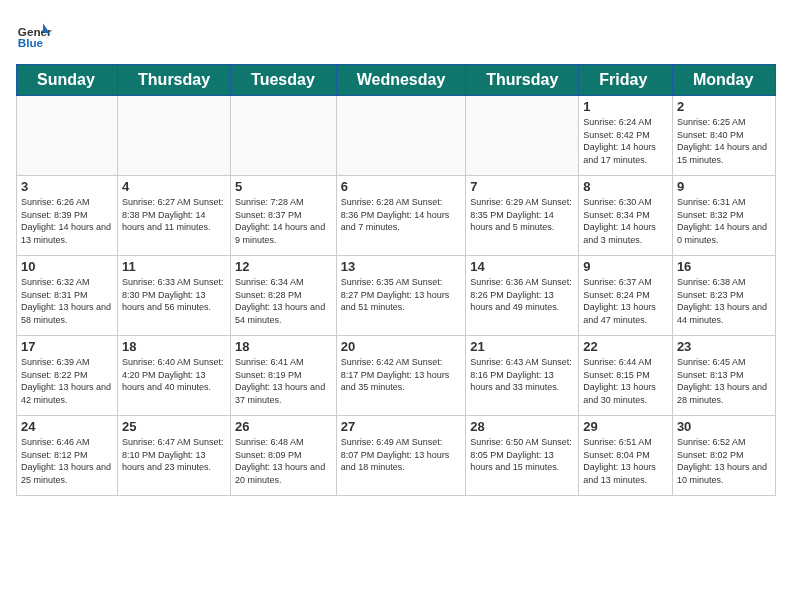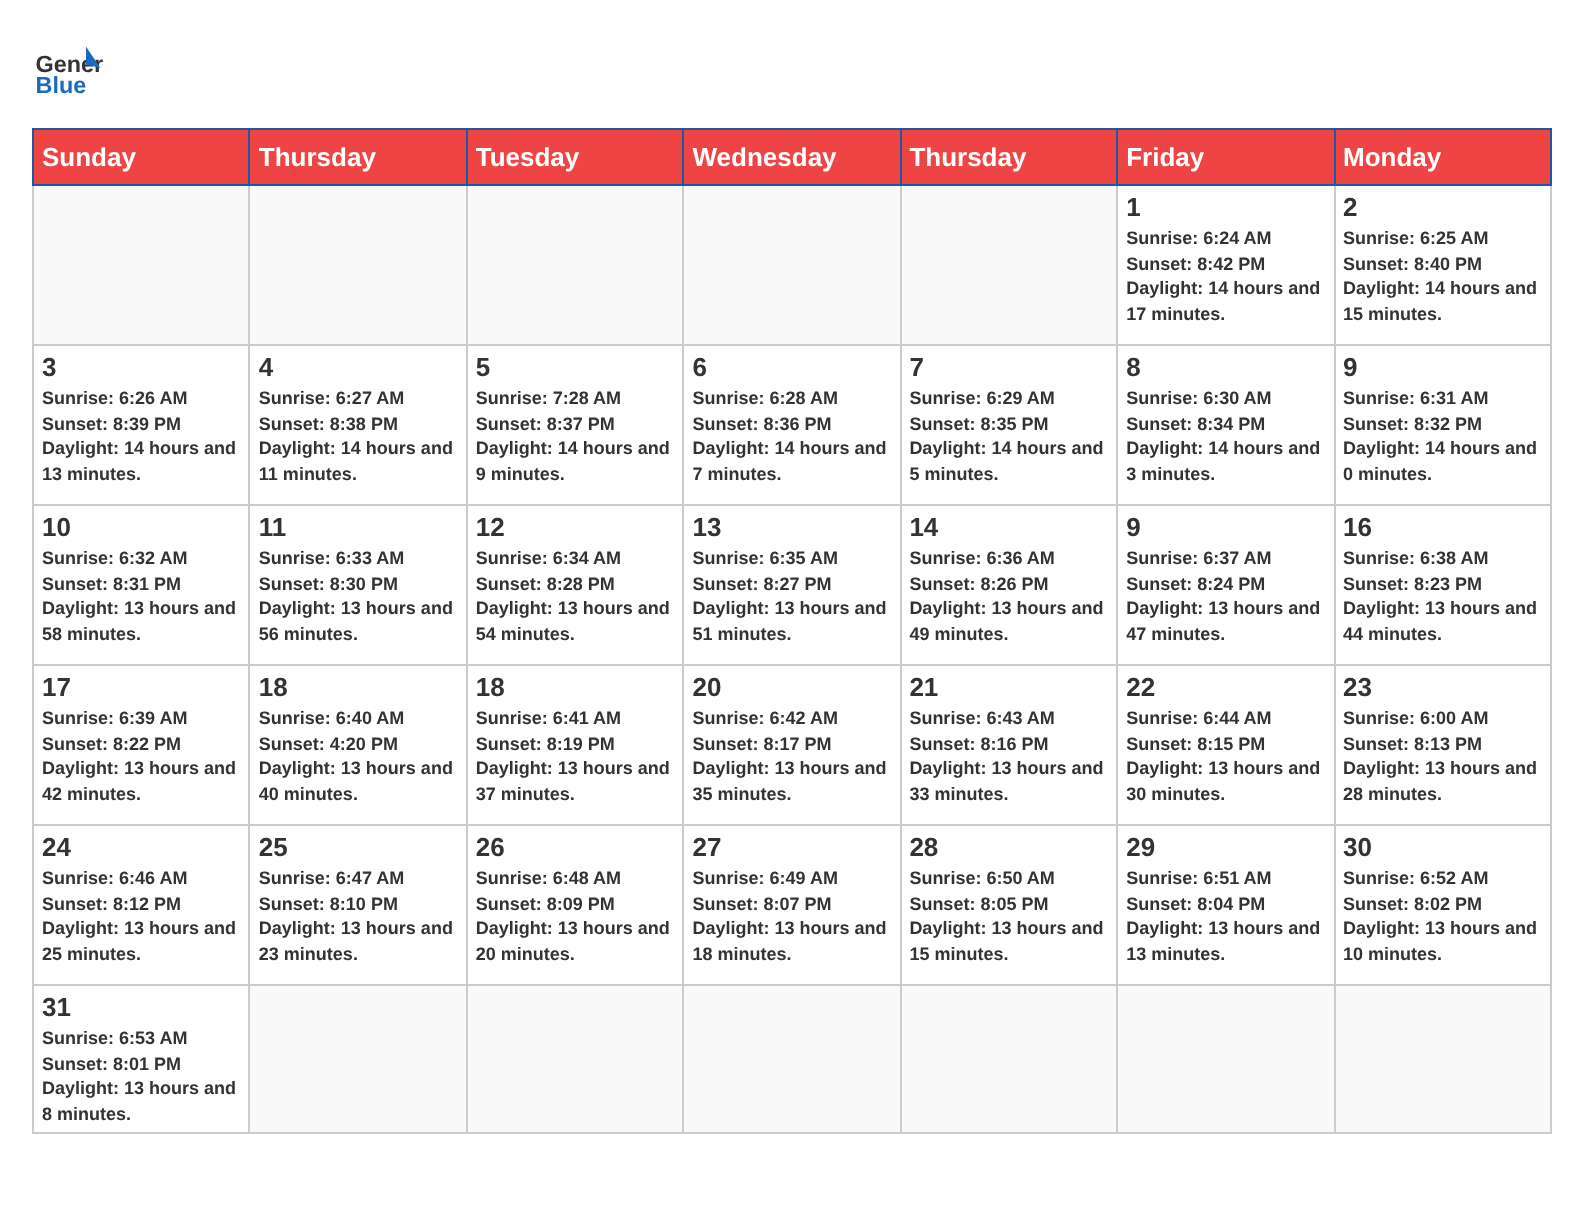--- a/index.html
+++ b/index.html
@@ -37,25 +37,25 @@
     .location {
       font-size: 14px;
       color: #555;
     }
     .calendar {
       width: 100%;
       border-collapse: collapse;
       border: 1px solid #ccc;
     }
     .calendar th {
-      background-color: #ef4444;
+      background-color: #0f766e;
       color: #fff;
-      font-size: 13px;
+      font-size: 16px;
       font-weight: bold;
-      padding: 6px 4px;
+      padding: 6px 20px;
       text-align: left;
       border: 1px solid #1a5aa0;
     }
     .calendar td {
       border: 1px solid #ccc;
       vertical-align: top;
       padding: 3px 4px;
       font-size: 9.5px;
       color: #333;
       width: calc(100% / 7);
@@ -69,21 +69,20 @@
       font-size: 13px;
       font-weight: bold;
       color: #333;
       display: block;
       margin-bottom: 2px;
     }
     .day-info {
       font-size: 9px;
       color: #333;
       line-height: 1.4;
-      font-weight: bold;
     }
     .last-row td {
       height: 60px;
     }
   </style>
 </head>
 <body>
 
 <div class="header-area">
   <div class="logo">
@@ -251,21 +250,21 @@
 Daylight: 13 hours and 33 minutes.</div>
         </td>
         <td>
           <span class="day-number">22</span>
           <div class="day-info">Sunrise: 6:44 AM
 Sunset: 8:15 PM
 Daylight: 13 hours and 30 minutes.</div>
         </td>
         <td>
           <span class="day-number">23</span>
-          <div class="day-info">Sunrise: 6:00 AM
+          <div class="day-info">Sunrise: 6:45 AM
 Sunset: 8:13 PM
 Daylight: 13 hours and 28 minutes.</div>
         </td>
       </tr>
       <tr>
         <td>
           <span class="day-number">24</span>
           <div class="day-info">Sunrise: 6:46 AM
 Sunset: 8:12 PM
 Daylight: 13 hours and 25 minutes.</div>
@@ -300,28 +299,14 @@
 Sunset: 8:04 PM
 Daylight: 13 hours and 13 minutes.</div>
         </td>
         <td>
           <span class="day-number">30</span>
           <div class="day-info">Sunrise: 6:52 AM
 Sunset: 8:02 PM
 Daylight: 13 hours and 10 minutes.</div>
         </td>
       </tr>
-      <tr class="last-row">
-        <td>
-          <span class="day-number">31</span>
-          <div class="day-info">Sunrise: 6:53 AM
-Sunset: 8:01 PM
-Daylight: 13 hours and 8 minutes.</div>
-        </td>
-        <td class="empty"></td>
-        <td class="empty"></td>
-        <td class="empty"></td>
-        <td class="empty"></td>
-        <td class="empty"></td>
-        <td class="empty"></td>
-      </tr>
     </tbody>
 </table>
 
 </body></html>

